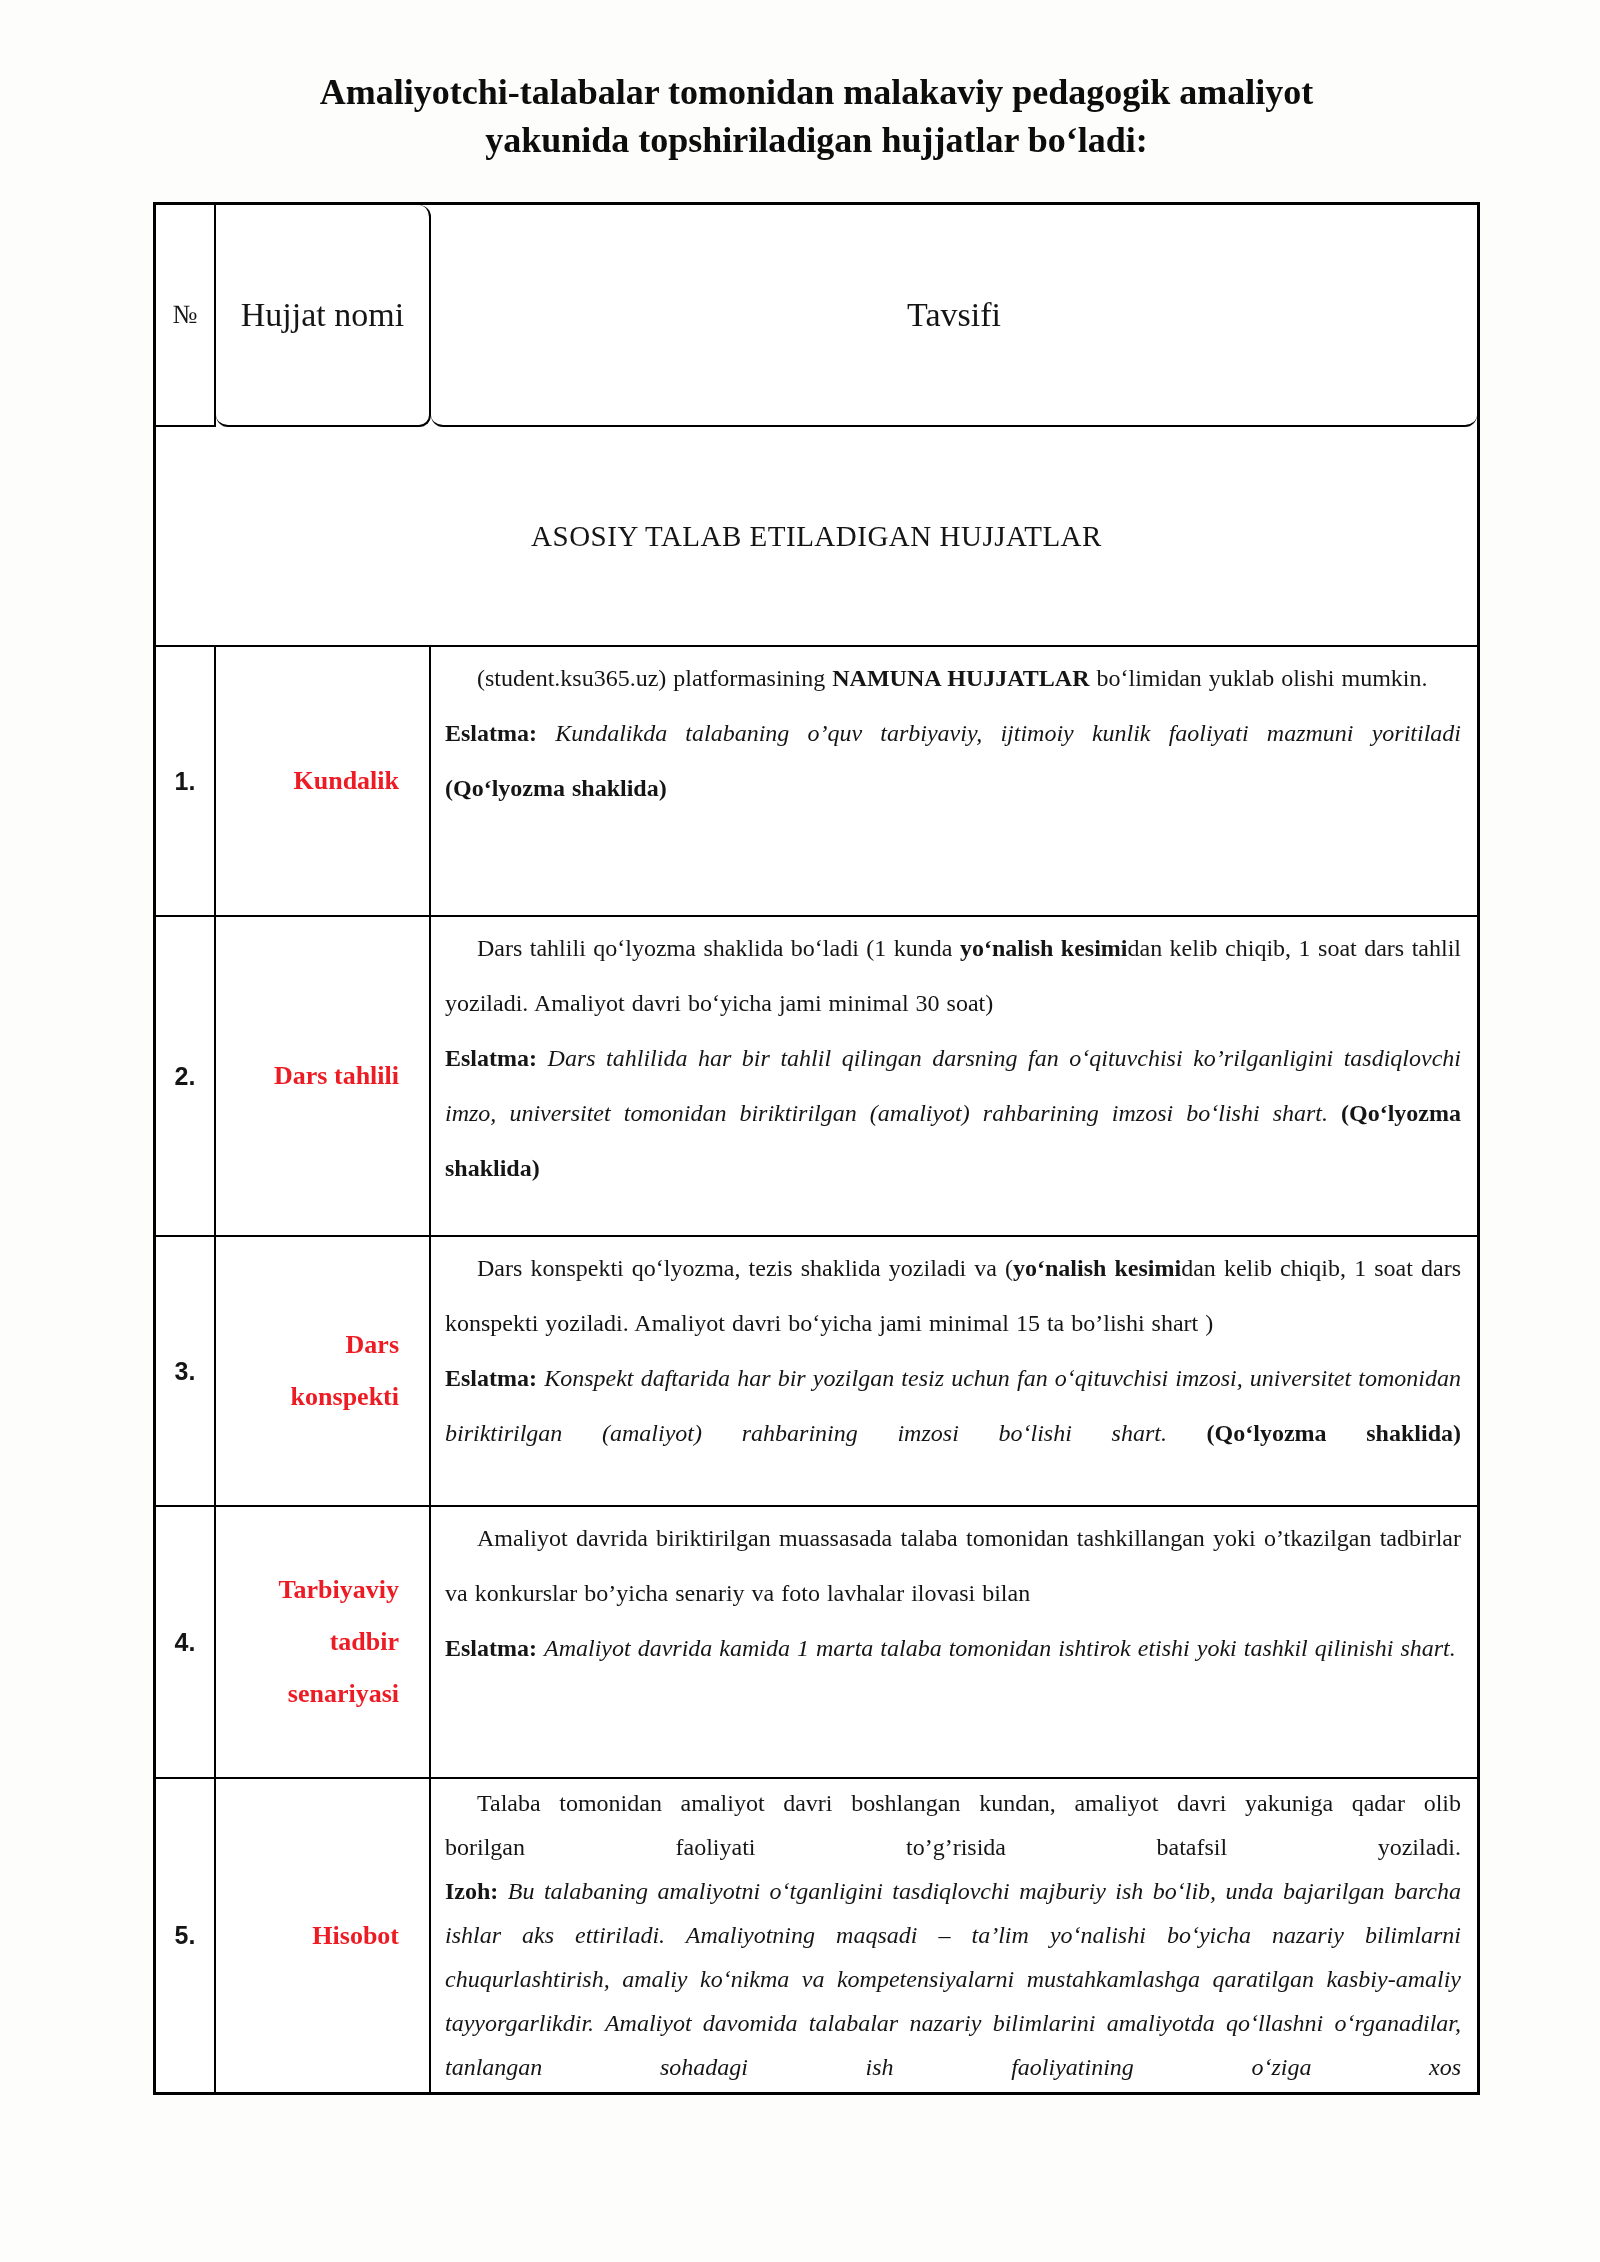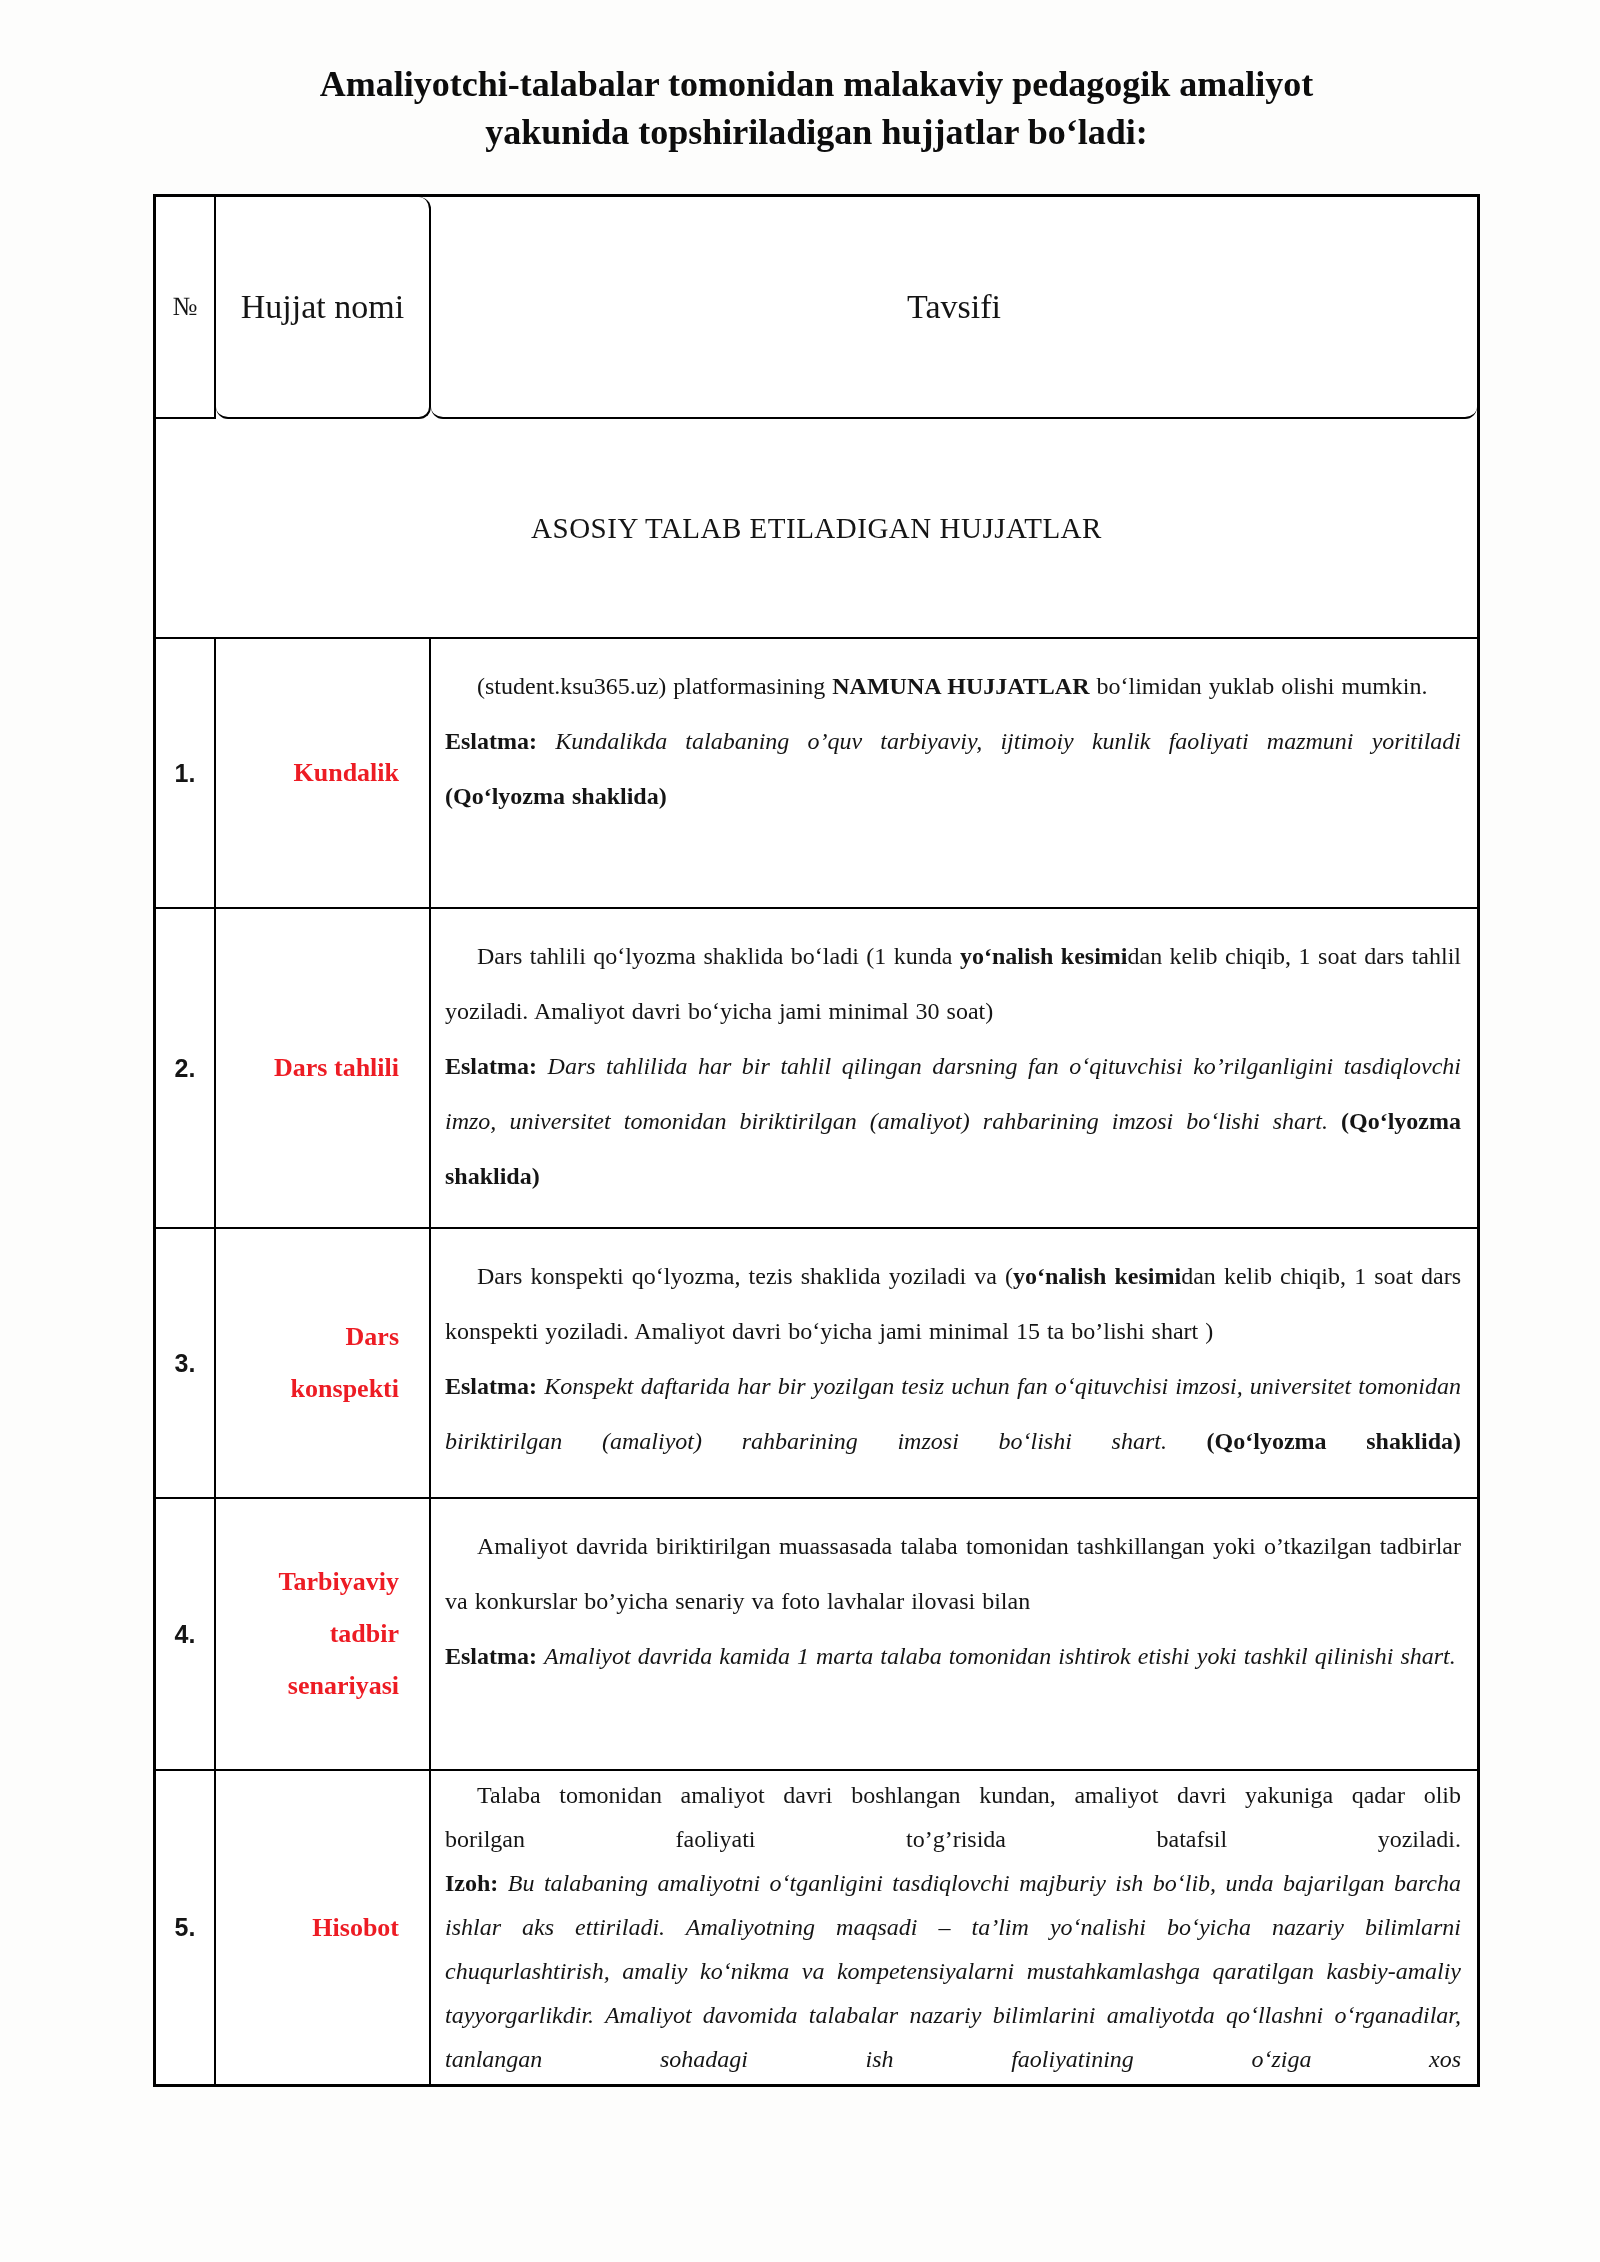--- a/index.html
+++ b/index.html
@@ -5,21 +5,21 @@
   html,body{margin:0;padding:0;}
   body{
     width:1600px;height:2262px;
     background:#fdfdfc;
     font-family:"Liberation Serif","DejaVu Serif",serif;
     color:#151515;
     position:relative;
     overflow:hidden;
   }
   .content{
-    position:absolute;left:153px;top:0;width:1327px;
+    position:absolute;left:153px;top:8px;width:1327px;
   }
   .title{
     margin:60px 0 38px 0;
     text-align:center;
     font-size:36px;font-weight:bold;
     line-height:48px;
     color:#0d0d0d;
   }
   .tline{display:block;}
   .doc-table{
@@ -62,21 +62,21 @@
   }
   .name-cell{
     display:flex;flex-direction:column;justify-content:center;
     padding:0 30px 0 18px;
     font-size:26px;font-weight:bold;
     line-height:52px;
     color:#ed1c24;
     text-align:right;
   }
   .desc-cell{
-    padding:20px 16px 0 14px;
+    padding:4px 16px 0 14px;
     font-size:24px;
     line-height:55px;
     text-align:justify;
     word-spacing:1px;
   }
   .desc-cell.tight{
     line-height:44px;
     padding-top:2px;
     border-radius:10px;
   }

